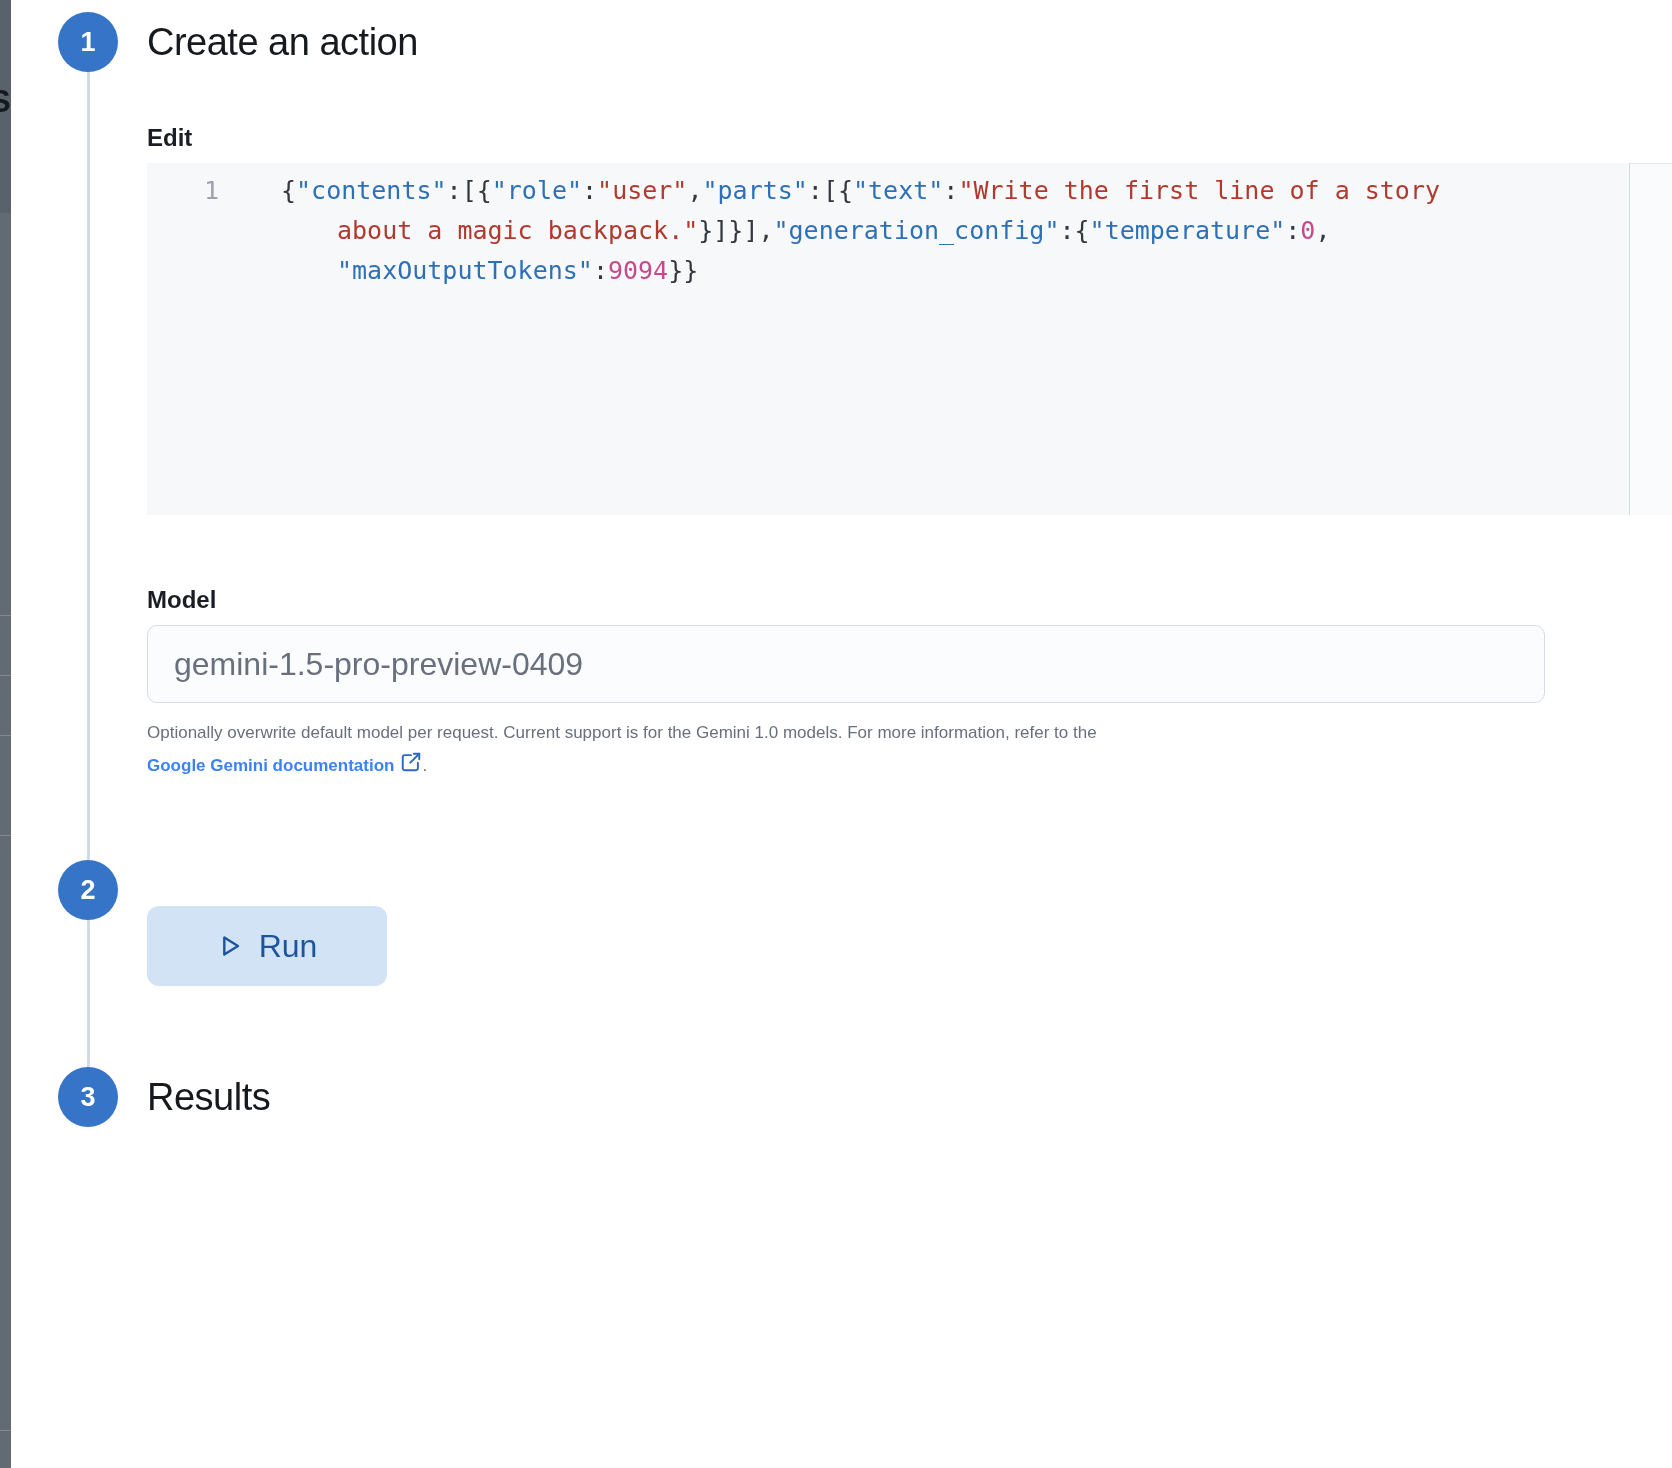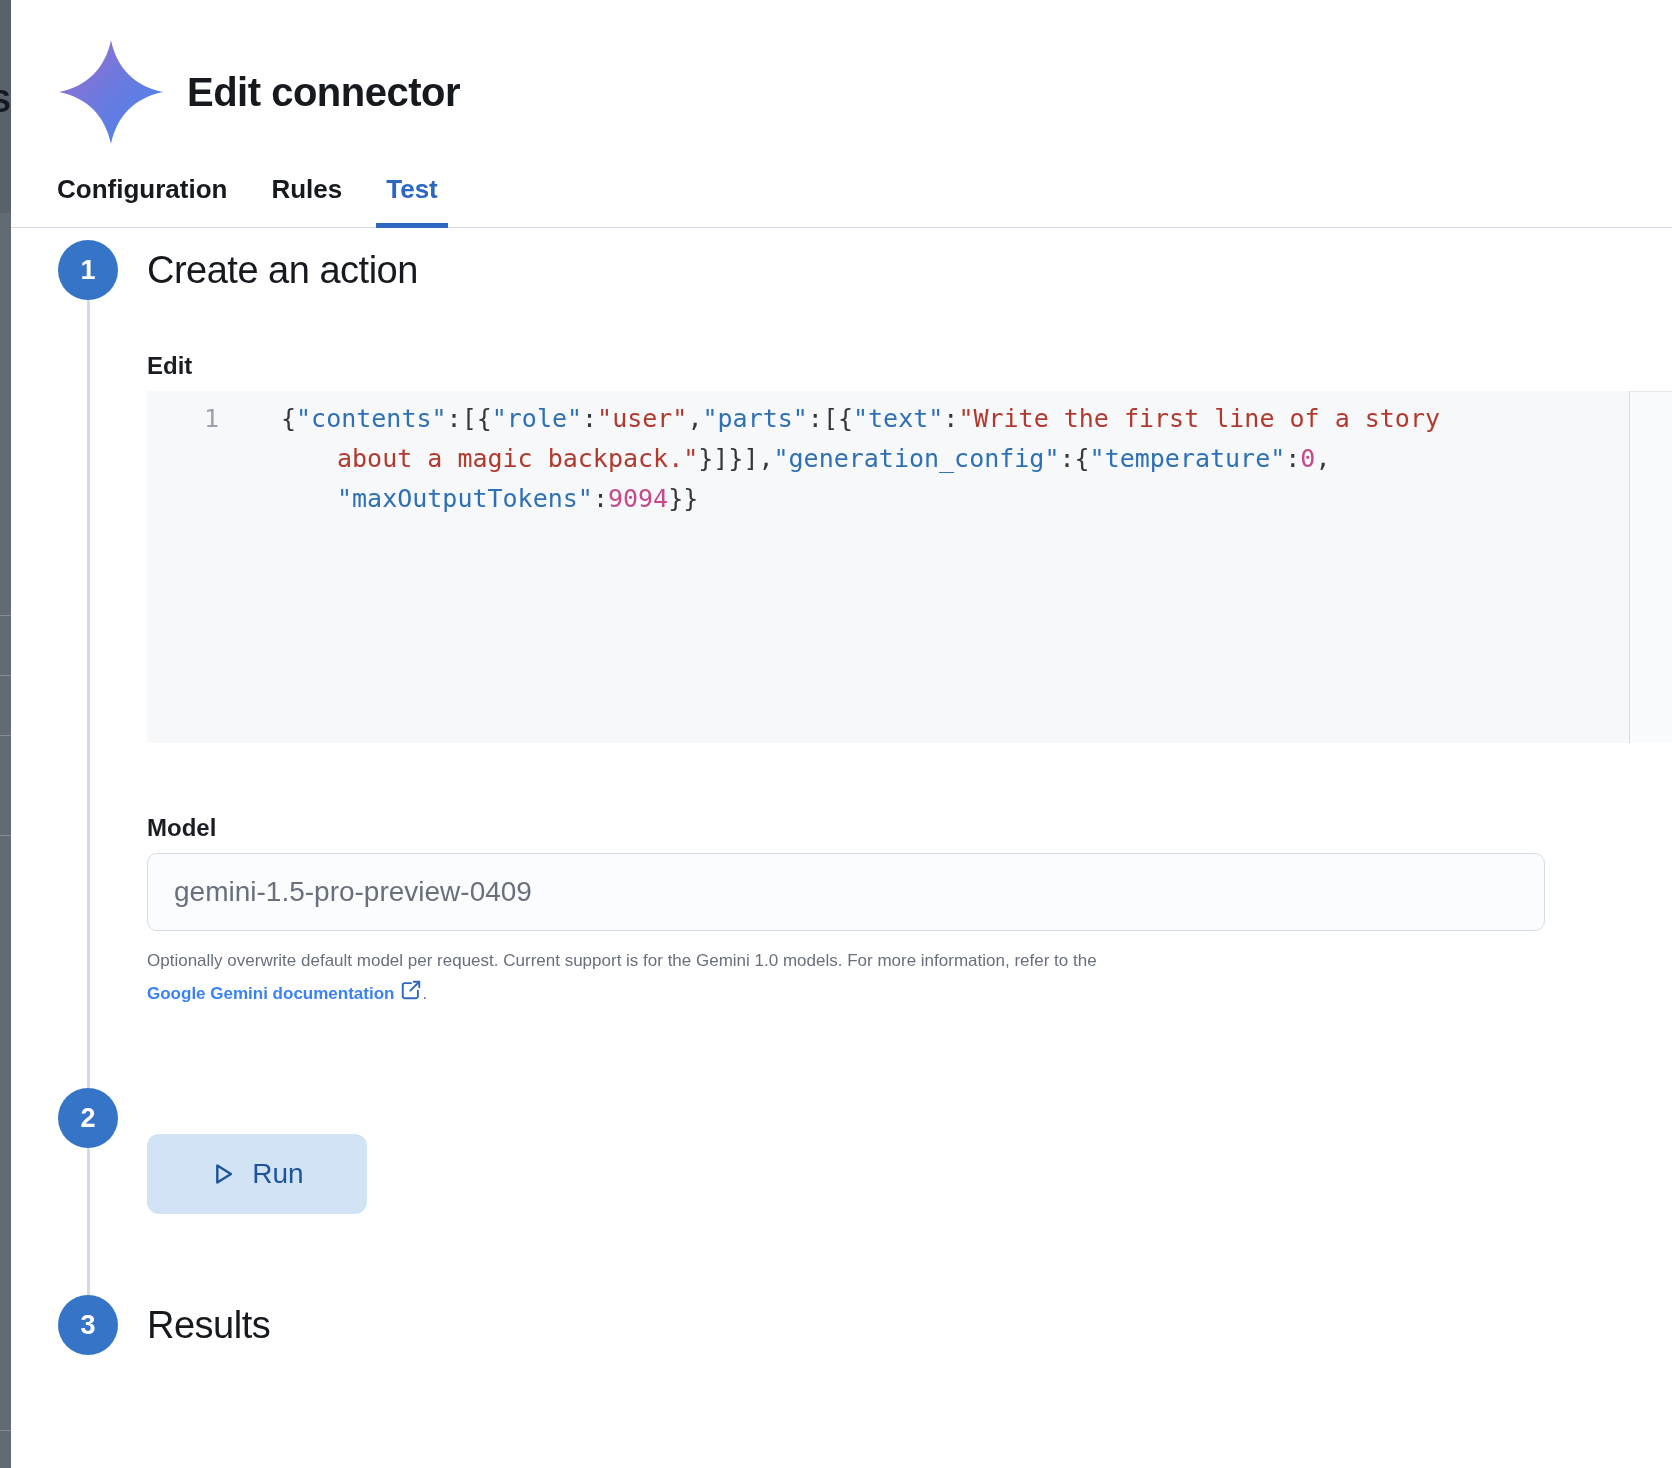--- a/index.html
+++ b/index.html
@@ -87,77 +87,56 @@
   .tk-pun{color:#33373e;}
   .code-minimap{
     width:42px;flex:0 0 auto;background:#fafbfd;
     border-left:1px solid #d3dae6;border-top:1px solid #e2e7ee;
   }
 
   
   .model-input{
     display:block;margin-top:11px;width:1398px;height:78px;box-sizing:border-box;
     background:#fbfcfd;border:1px solid #d6dce4;border-radius:10px;
-    padding:0 26px;font-size:28px;color:#69707d;
+    padding:0 26px;font-size:32px;color:#69707d;
     font-family:"Liberation Sans","DejaVu Sans",sans-serif;outline:none;
   }
   .model-input::placeholder{color:#69707d;opacity:1;}
 
   .help-text{
     margin-top:13px;font-size:17px;line-height:33px;color:#69707d;max-width:1350px;
   }
   .help-link-row{display:block;}
   .help-link{color:#3b82f6;font-weight:600;text-decoration:none;cursor:pointer;}
   .ext-icon{width:22px;height:22px;vertical-align:-2px;margin-left:6px;}
 
   
   .run-button{
-    margin-top:46px;width:220px;height:80px;border:none;border-radius:12px;
-    background:#d3e3f6;color:#1d559c;font-size:28px;font-weight:500;
+    margin-top:46px;width:240px;height:80px;border:none;border-radius:12px;
+    background:#d3e3f6;color:#1d559c;font-size:32px;font-weight:500;
     font-family:"Liberation Sans","DejaVu Sans",sans-serif;
     display:flex;align-items:center;justify-content:center;gap:16px;cursor:pointer;
   }
   .play-icon{width:26px;height:26px;}
 </style>
 </head>
 <body>
 
 <div class="left-strip">
   <div class="strip-top"></div>
   <div class="strip-letter">S</div>
   <div class="strip-div d1"></div>
   <div class="strip-div d2"></div>
   <div class="strip-div d3"></div>
   <div class="strip-div d4"></div>
   <div class="strip-div d5"></div>
 </div>
 
 <div class="flyout">
 
-  <div class="fly-header">
-    <div class="title-row">
-      <svg class="gemini-icon" viewBox="0 0 100 100" aria-hidden="true">
-        <defs>
-          <linearGradient id="gemGrad" x1="0" y1="0" x2="1" y2="1">
-            <stop offset="0" stop-color="#a36ccc"></stop>
-            <stop offset="0.45" stop-color="#6f79dd"></stop>
-            <stop offset="1" stop-color="#4286f2"></stop>
-          </linearGradient>
-        </defs>
-        <path d="M50 2 C55.5 28 72 44.5 98 50 C72 55.5 55.5 72 50 98 C44.5 72 28 55.5 2 50 C28 44.5 44.5 28 50 2 Z" fill="url(#gemGrad)"></path>
-      </svg>
-      <h1 class="page-title">Edit connector</h1>
-    </div>
-
-    <nav class="tabs">
-      <div class="tab">Configuration</div>
-      <div class="tab">Rules</div>
-      <div class="tab active">Test</div>
-    </nav>
-  </div>
 
   <div class="steps">
 
     <div class="step step-1">
       <div class="step-rail">
         <div class="step-circle">1</div>
         <div class="rail-line"></div>
       </div>
       <div class="step-content">
         <div class="step-head">

